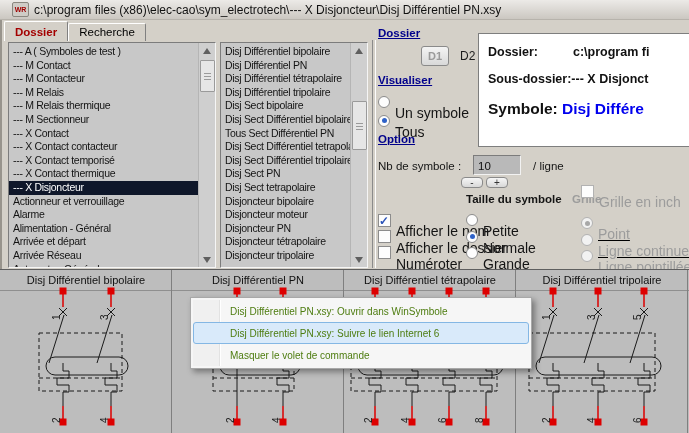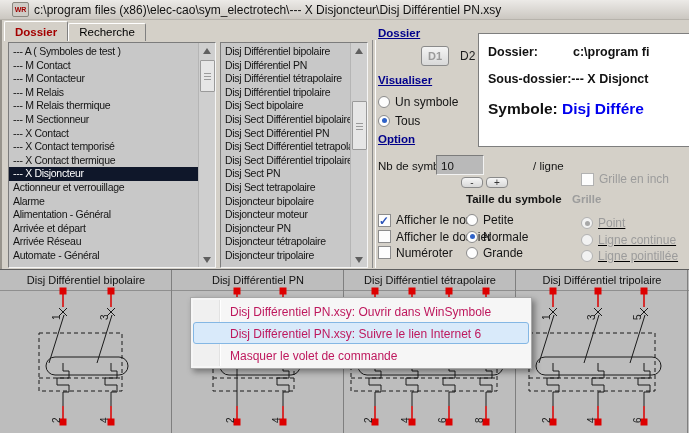--- a/index.html
+++ b/index.html
@@ -50,29 +50,29 @@
   .d-label{font-size:12px;color:#1c1c1c;}
   .opt-row{display:flex;align-items:center;gap:5px;}
   .rd{width:12px;height:12px;border-radius:50%;border:1px solid #8c8c8c;background:#fdfdfd;
     box-sizing:border-box;position:relative;flex:0 0 auto;}
   .rd.on::after{content:"";position:absolute;left:2.5px;top:2.5px;width:5px;height:5px;
     border-radius:50%;background:#2f62c8;}
   .cb{width:13px;height:13px;border:1px solid #8c8c8c;background:#fdfdfd;
     box-sizing:border-box;position:relative;flex:0 0 auto;font-size:0;}
   .cb.on::after{content:"✓";position:absolute;left:0px;top:-1px;font-size:12px;
     font-weight:bold;color:#2b53b8;}
-  .opt-label{font-size:12px;color:#141414;white-space:nowrap;}
+  .opt-label{font-size:14px;color:#141414;white-space:nowrap;margin-top:22px;}
   .dis .rd{border-color:#b2b2b2;background:#f2f2f2;}
   .dis .rd.on::after{background:#a8a8a8;}
   .dis .cb{border-color:#b2b2b2;}
   .dis .opt-label{color:#9c9c9c;}
   .plain-label{position:absolute;font-size:11.5px;color:#141414;white-space:nowrap;}
   .bold{font-weight:bold;}
   .grey{color:#9c9c9c;}
-  .nb-input{position:absolute;left:436px;top:155px;width:48px;height:20px;box-sizing:border-box;
+  .nb-input{position:absolute;left:473px;top:155px;width:48px;height:20px;box-sizing:border-box;
     background:#b9b9b9;border-top:1px solid #7c7c7c;border-left:1px solid #7c7c7c;
     border-bottom:1px solid #f2f2f2;border-right:1px solid #f2f2f2;
     font-size:11.5px;padding:2px 0 0 4px;font-family:"Liberation Sans",sans-serif;color:#111;}
   .mini-btn{position:absolute;top:177px;width:22px;height:11px;border:1px solid #8a8a8a;
     border-radius:4px;background:linear-gradient(#f6f6f6,#d8d8d8);font-size:10px;line-height:9px;
     text-align:center;color:#333;box-sizing:border-box;}
   
   .infobox{position:absolute;left:478px;top:33px;width:232px;height:114px;background:#fff;
     border:1px solid #7e7e7e;box-sizing:border-box;}
   .ib-row{position:absolute;left:9px;white-space:nowrap;font-weight:bold;color:#111;}
@@ -87,21 +87,21 @@
   .pv-underline{position:absolute;left:0;top:20px;width:689px;height:1px;background:#8f8f8f;}
   .pv-cell{position:absolute;top:0;height:164px;border-right:1px solid #7f7f7f;box-sizing:border-box;}
   .pv-title{position:absolute;left:0;right:0;top:4px;text-align:center;font-size:11px;color:#111;
     white-space:nowrap;overflow:hidden;}
   .pv-svg{position:absolute;left:0;top:0;}
   
   .ctxmenu{position:absolute;left:190px;top:297px;width:342px;background:#f6f6f6;
     border:1px solid #a8a8a8;box-shadow:3px 3px 6px rgba(0,0,0,.38);padding:2px;box-sizing:border-box;}
   .menu-strip{position:absolute;left:2px;top:2px;bottom:2px;width:26px;background:#f0f0f0;
     border-right:1px solid #e2e2e2;box-shadow:1px 0 0 #fff;}
-  .menu-item{position:relative;height:22px;line-height:22px;font-size:12px;color:#be185d;
+  .menu-item{position:relative;height:22px;line-height:22px;font-size:10px;color:#4d7c0f;
     padding-left:36px;white-space:nowrap;border:1px solid transparent;box-sizing:border-box;}
   .menu-item.hl{background:#d9eafa;border-color:#84b7e4;border-radius:3px;}
 </style>
 </head>
 <body>
 
 <div class="win">
 
   <div class="titlebar">
     <span class="app-icon">WR</span>
@@ -116,20 +116,21 @@
 
   <div class="listbox" style="left:8px;width:208px;">
     <div class="lb-items" id="folder-items">
         <div class="lb-item">--- A ( Symboles de test )</div>
         <div class="lb-item">--- M Contact</div>
         <div class="lb-item">--- M Contacteur</div>
         <div class="lb-item">--- M Relais</div>
         <div class="lb-item">--- M Relais thermique</div>
         <div class="lb-item">--- M Sectionneur</div>
         <div class="lb-item">--- X Contact</div>
+        <div class="lb-item">--- X Contact contacteur</div>
         <div class="lb-item">--- X Contact temporisé</div>
         <div class="lb-item">--- X Contact thermique</div>
         <div class="lb-item selected">--- X Disjoncteur</div>
         <div class="lb-item">Actionneur et verrouillage</div>
         <div class="lb-item">Alarme</div>
         <div class="lb-item">Alimentation - Général</div>
         <div class="lb-item">Arrivée et départ</div>
         <div class="lb-item">Arrivée Réseau</div>
         <div class="lb-item">Automate - Général</div>
       </div>
@@ -147,21 +148,21 @@
   </div>
 
   <div class="listbox" style="left:220px;width:148px;">
     <div class="lb-items" id="symbol-items">
         <div class="lb-item">Disj Différentiel bipolaire</div>
         <div class="lb-item">Disj Différentiel PN</div>
         <div class="lb-item">Disj Différentiel tétrapolaire</div>
         <div class="lb-item">Disj Différentiel tripolaire</div>
         <div class="lb-item">Disj Sect bipolaire</div>
         <div class="lb-item">Disj Sect Différentiel bipolaire</div>
-        <div class="lb-item">Disj Sect Différentiel PN</div>
+        <div class="lb-item">Tous Sect Différentiel PN</div>
         <div class="lb-item">Disj Sect Différentiel tetrapolaire</div>
         <div class="lb-item">Disj Sect Différentiel tripolaire</div>
         <div class="lb-item">Disj Sect PN</div>
         <div class="lb-item">Disj Sect tetrapolaire</div>
         <div class="lb-item">Disjoncteur bipolaire</div>
         <div class="lb-item">Disjoncteur moteur</div>
         <div class="lb-item">Disjoncteur PN</div>
         <div class="lb-item">Disjoncteur tétrapolaire</div>
         <div class="lb-item">Disjoncteur tripolaire</div>
       </div>

